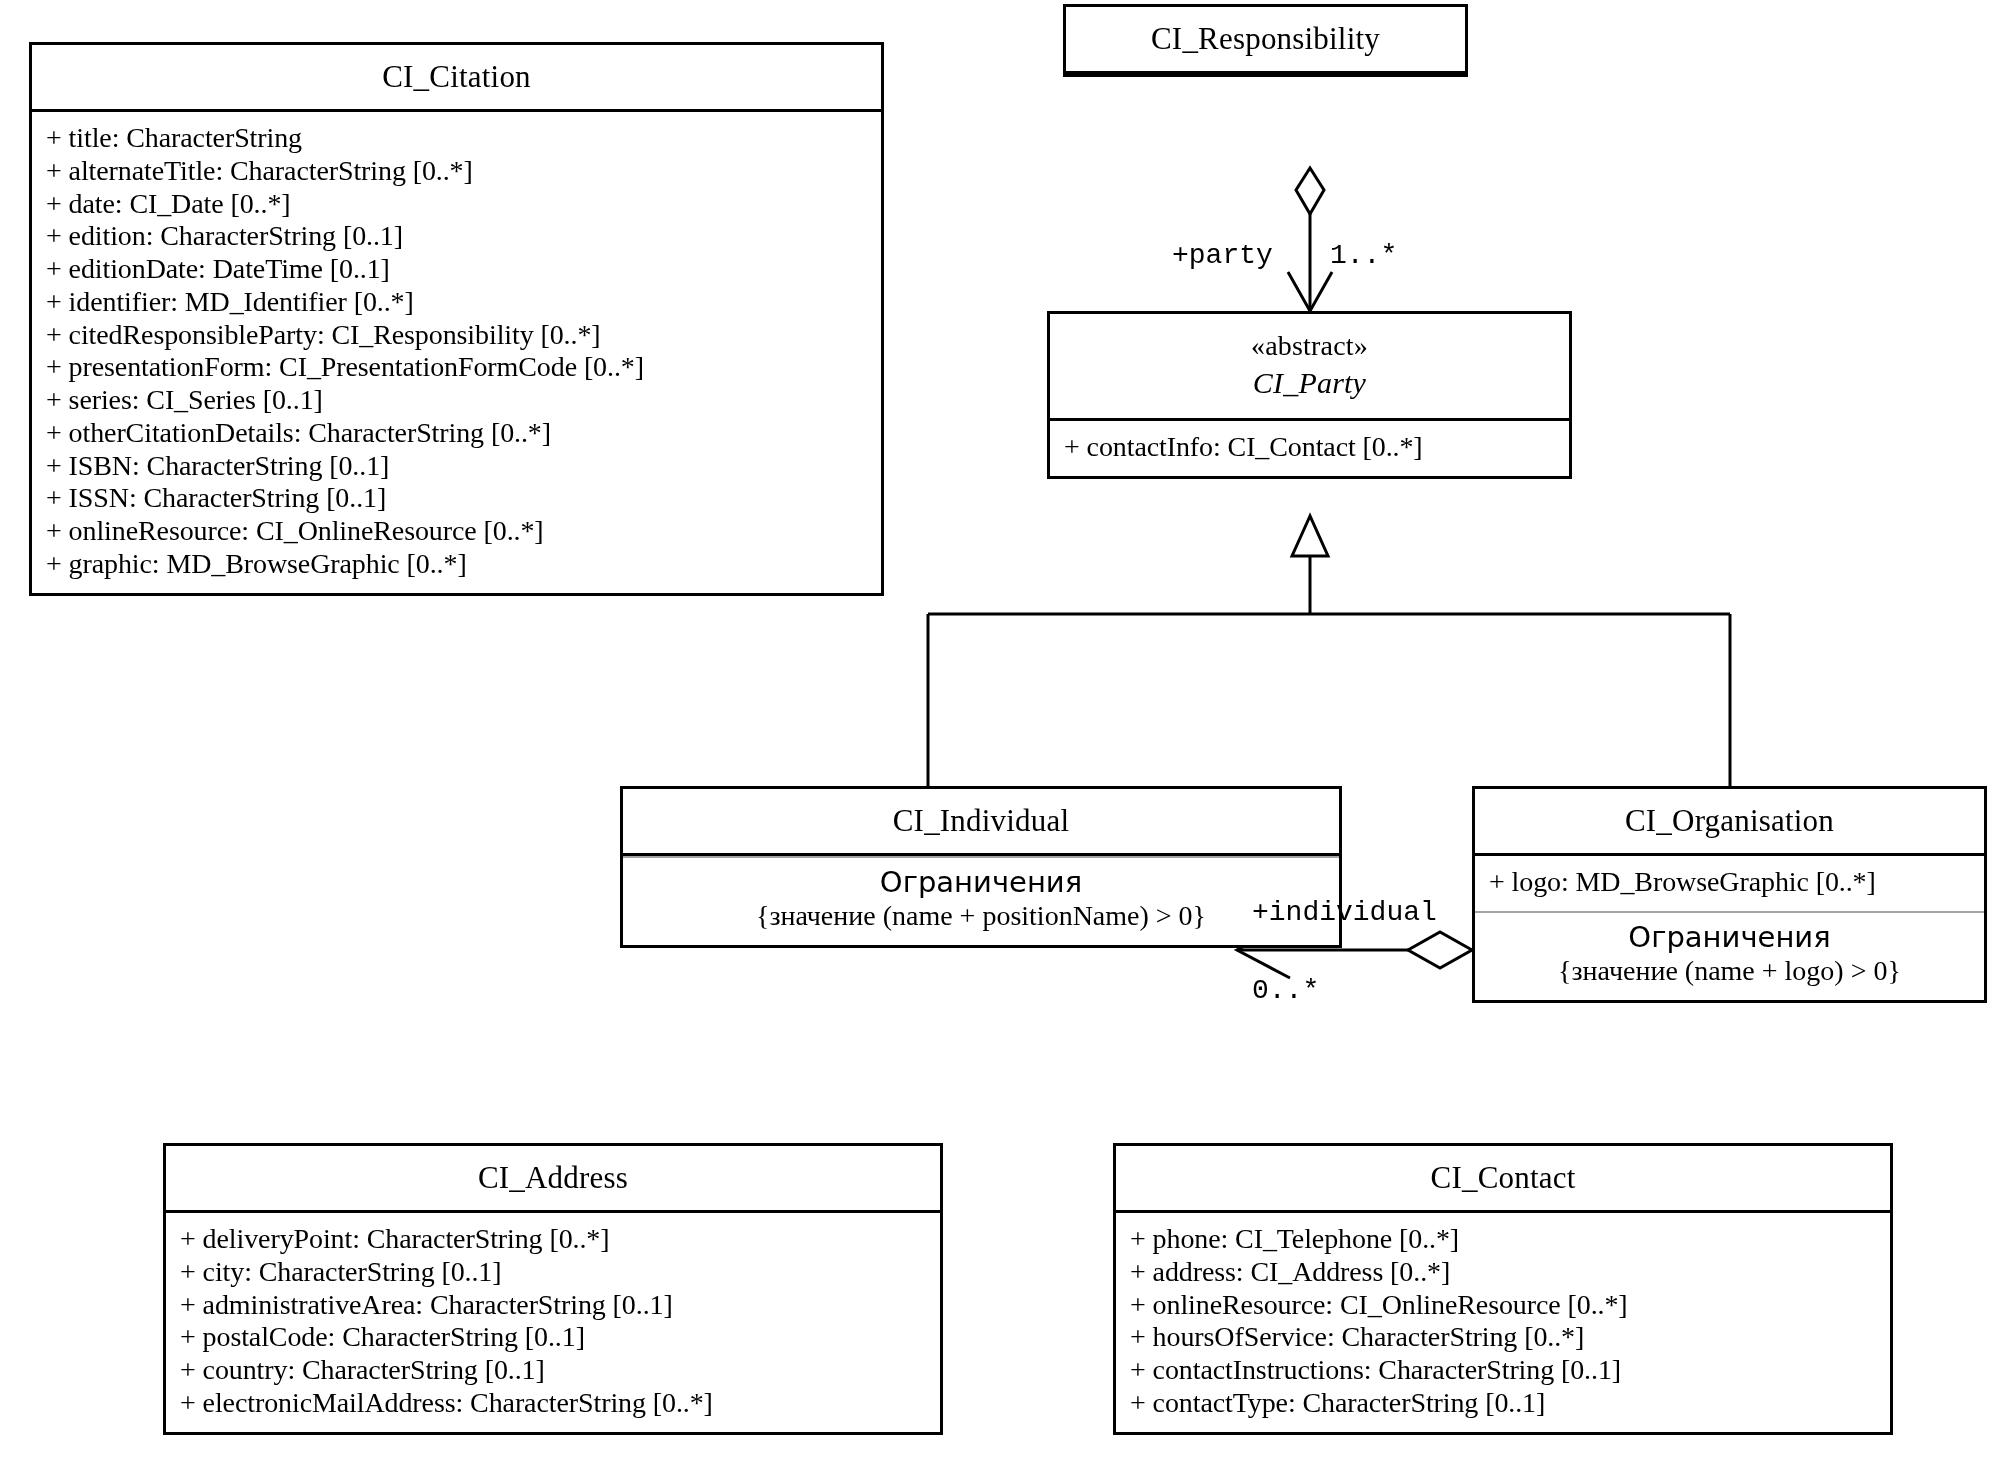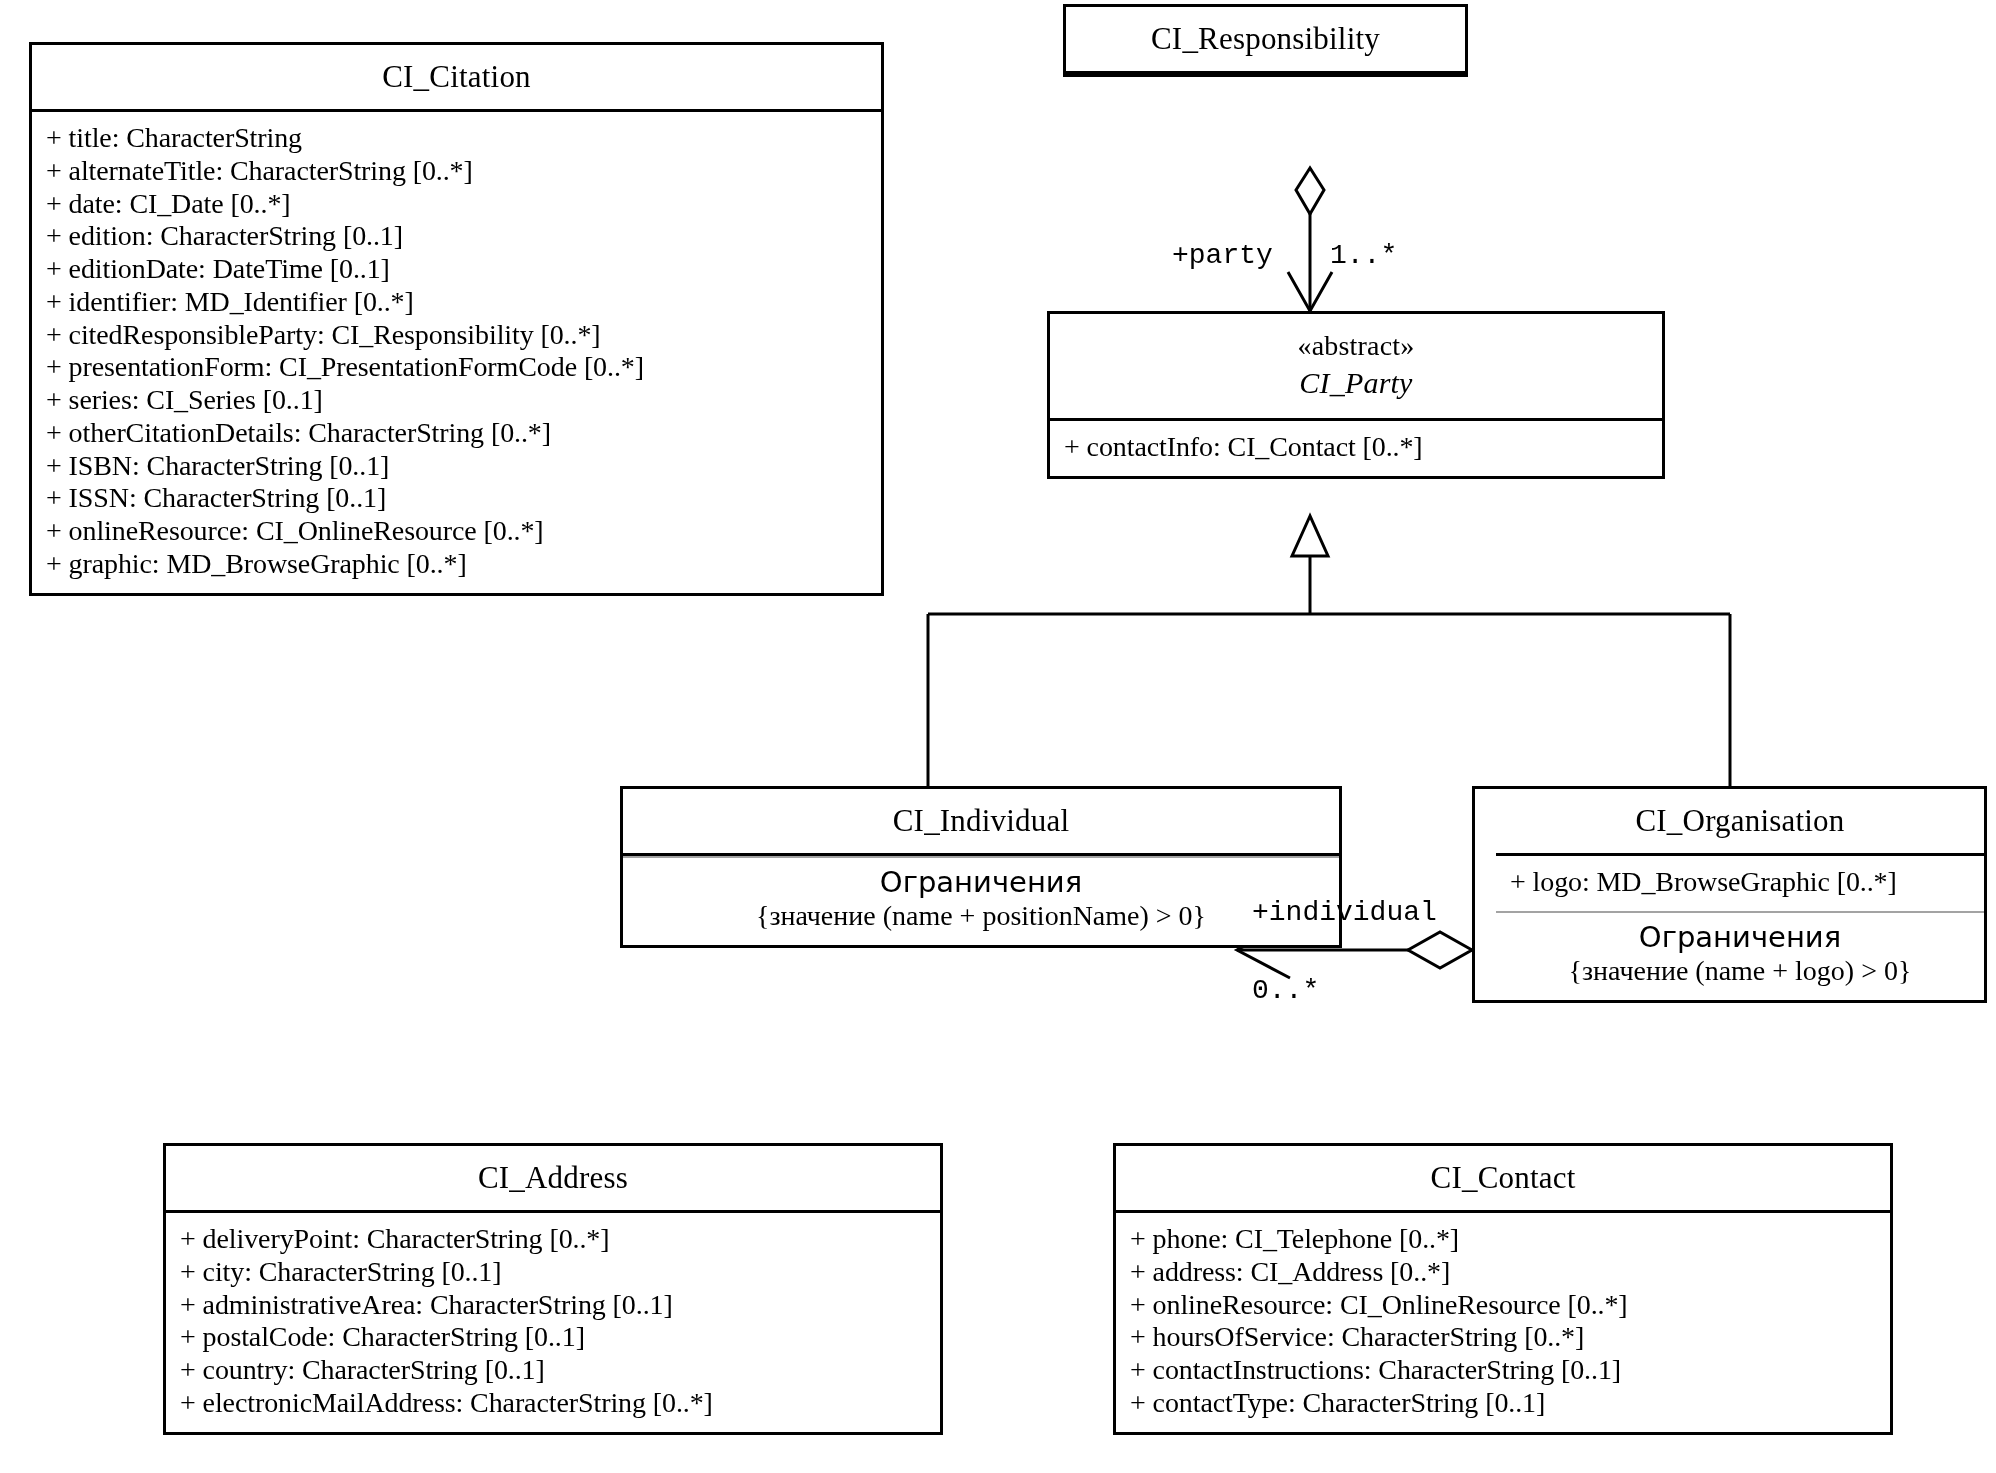--- a/index.html
+++ b/index.html
@@ -80,23 +80,23 @@
     position: absolute;
     font-size: 28px;
     white-space: nowrap;
     z-index: 3;
     font-family: Liberation Mono, monospace;
   }
 
   
   #box-citation      { left: 5px;    top: 42px;   width: 855px; margin-left: 24px;  }
   #box-responsibility{ left: 1063px; top: 4px;    width: 405px;  }
-  #box-party         { left: 1047px; top: 311px;  width: 618px;  }
+  #box-party         { left: 1047px; top: 311px;  width: 525px;  }
   #box-individual    { left: 620px;  top: 786px;  width: 722px;  }
-  #box-organisation  { left: 1472px; top: 786px;  width: 515px; padding-left: 21px;  }
+  #box-organisation  { left: 1472px; top: 786px;  width: 515px;  }
   #box-address       { left: 163px;  top: 1143px; width: 780px;  }
   #box-contact       { left: 1113px; top: 1143px; width: 780px;  }
 </style>
 </head>
 <body>
 
 <div id="canvas">
 
   <svg class="edges" viewBox="0 0 1996 1473">
 

